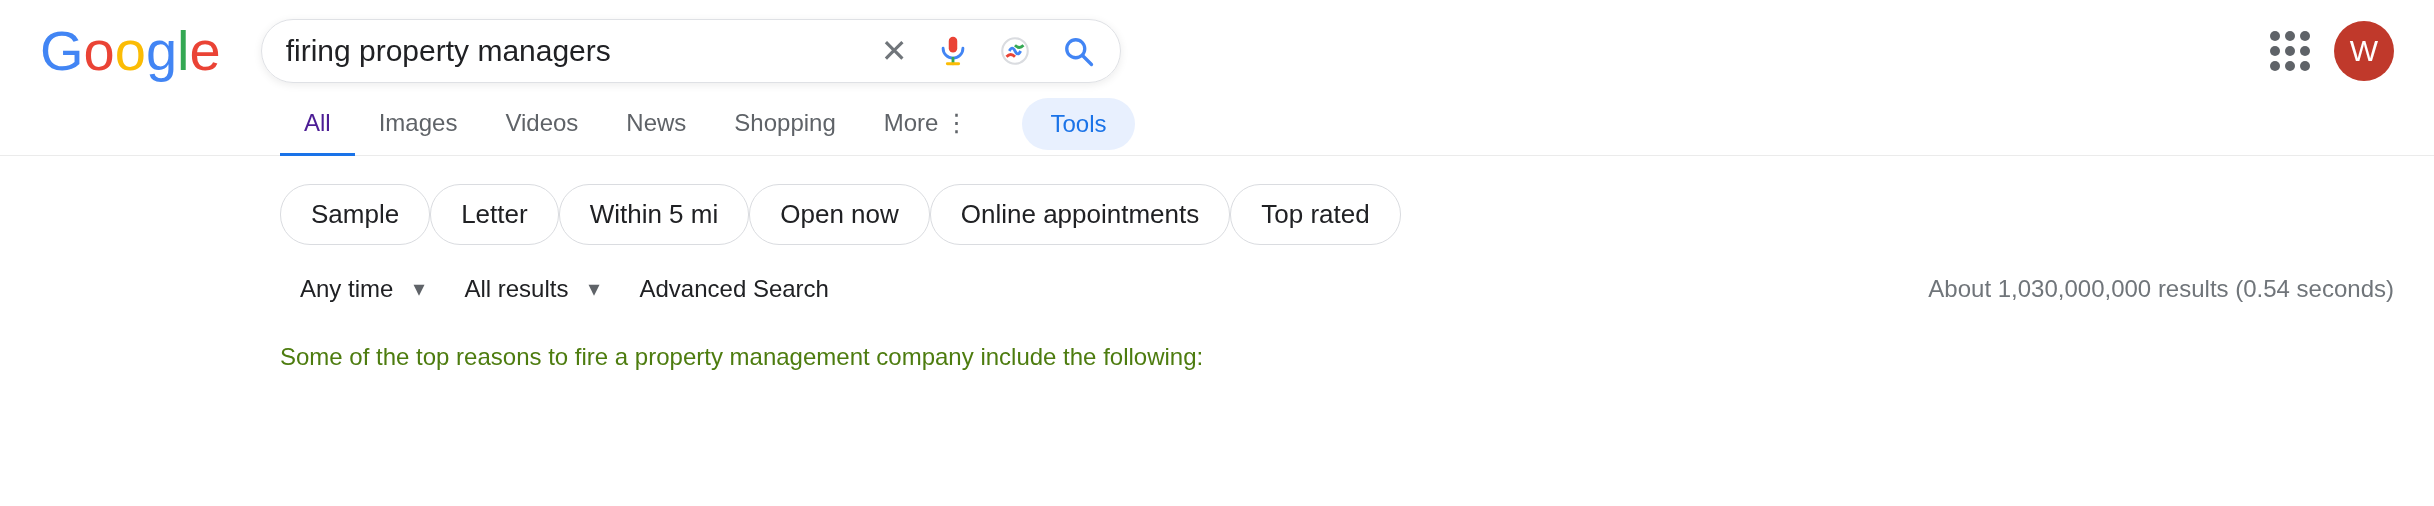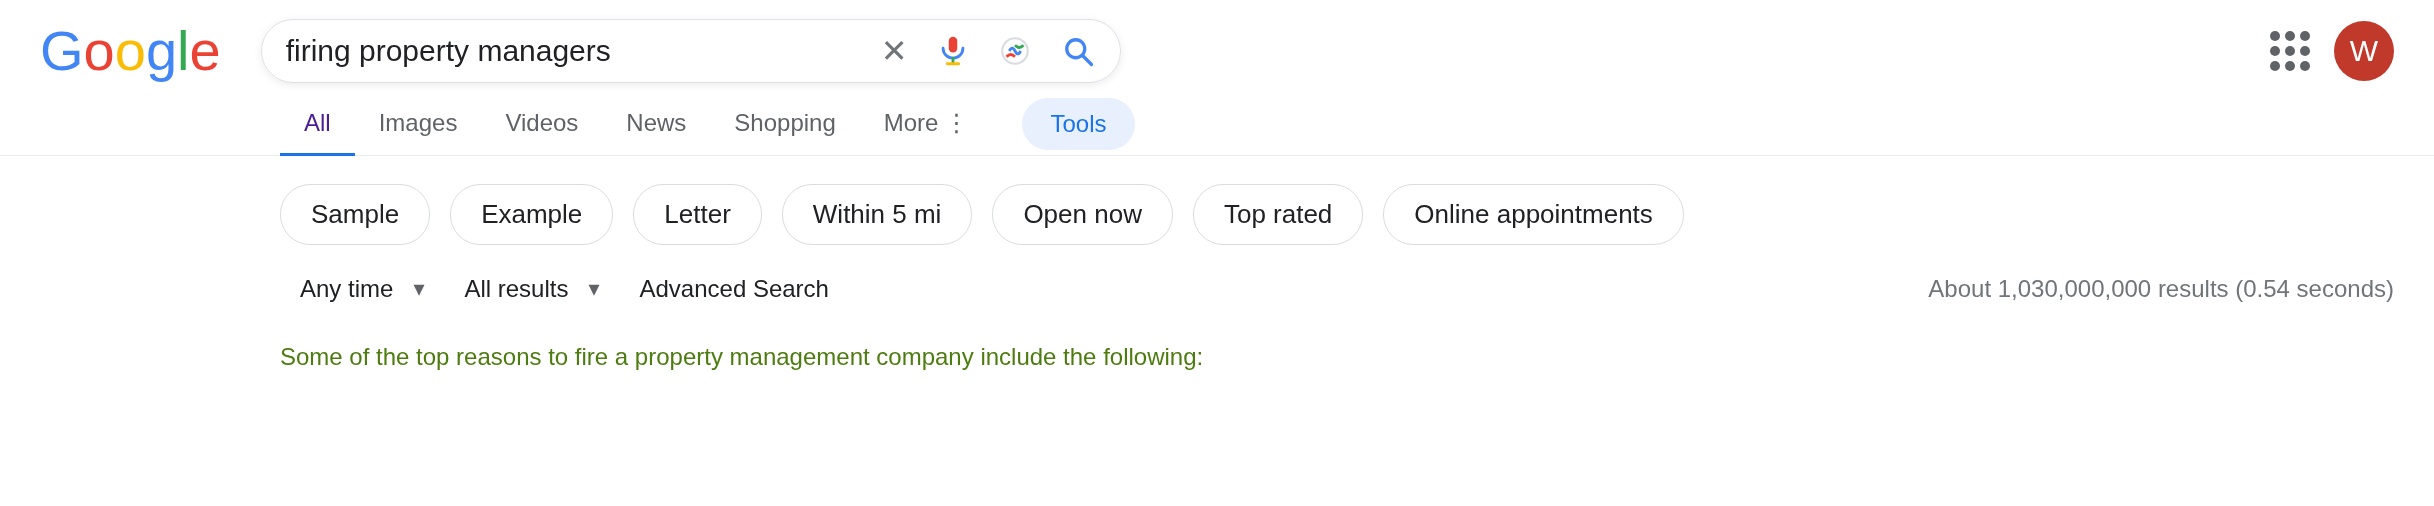--- a/index.html
+++ b/index.html
@@ -155,21 +155,20 @@
       border-radius: 30px;
       border: none;
       cursor: pointer;
     }
 
     
     .filter-chips {
       display: flex;
       align-items: flex-start;
       padding: 28px 40px 20px 280px;
-      gap: 20px;
     }
 
     .chip {
       padding: 14px 30px;
       border: 1.5px solid #dadce0;
       border-radius: 30px;
       font-size: 26px;
       color: #202124;
       cursor: pointer;
       background: #fff;
@@ -294,26 +293,25 @@
   <a class="nav-tab">Shopping</a>
   <a class="nav-tab more-tab">
     <span>More</span>
     <span style="font-size:24px;">⋮</span>
   </a>
   <button class="tools-btn">Tools</button>
 </div>
 
 <div class="filter-chips">
   <button class="chip">Sample</button>
-  <button class="chip">Example</button>
   <button class="chip">Letter</button>
   <button class="chip">Within 5 mi</button>
   <button class="chip">Open now</button>
+  <button class="chip">Online appointments</button>
   <button class="chip">Top rated</button>
-  <button class="chip">Online appointments</button>
 </div>
 
 <div class="filters-row">
   <div class="filter-dropdown">
     <span>Any time</span>
     <span class="arrow">▾</span>
   </div>
   <div class="filter-dropdown">
     <span>All results</span>
     <span class="arrow">▾</span>

